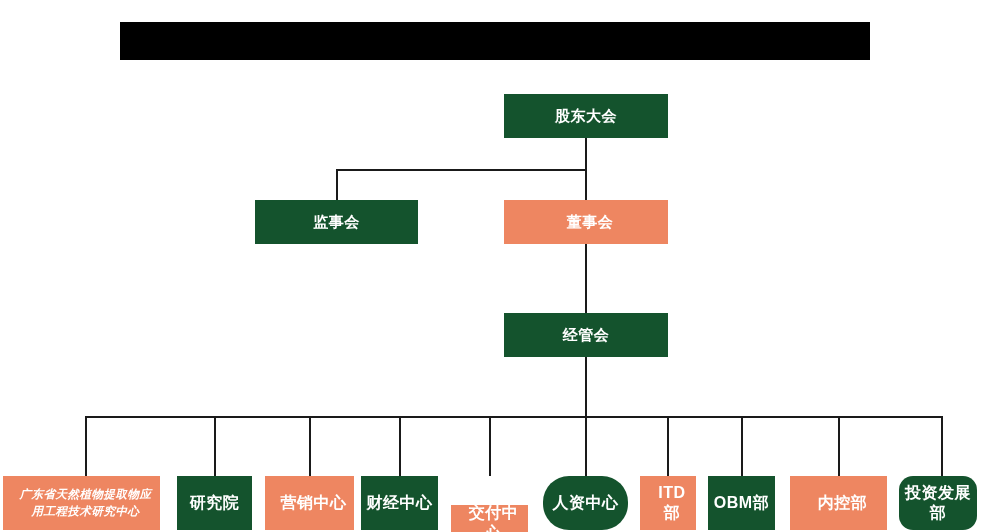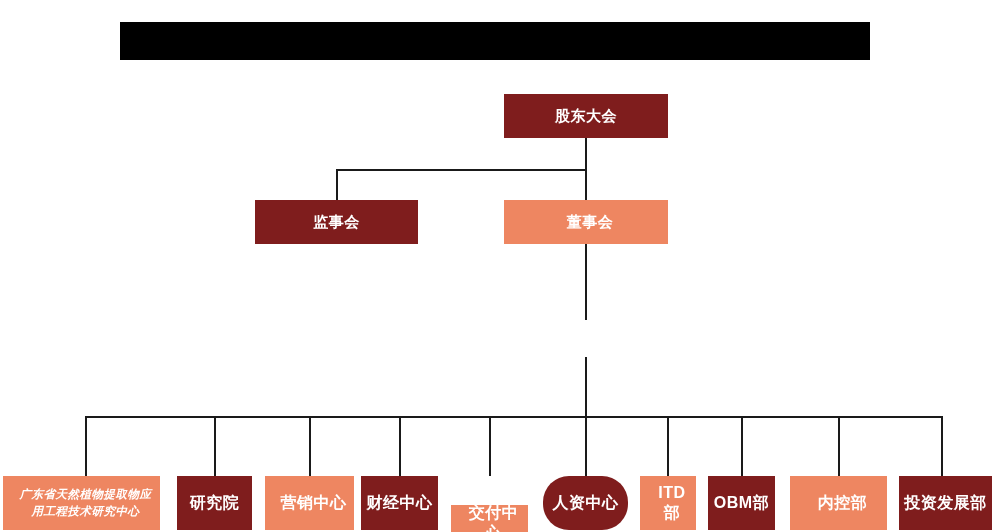--- a/index.html
+++ b/index.html
@@ -32,21 +32,21 @@
     box-sizing: border-box;
     display: flex;
     align-items: center;
     justify-content: center;
     text-align: center;
     color: #ffffff;
     line-height: 1.25;
     letter-spacing: 0.5px;
     z-index: 3;
   }
-  .node.dark  { background: #7f1d1d; }
+  .node.dark  { background: #14532d; }
   .node.light { background: #EE8661; padding-left: 8px; }
   .node .label {
     display: block;
     padding: 0 4px;
   }
   .lvl1 { font-size: 15px; font-weight: 700; }
   .lvl2 { font-size: 15px; font-weight: 700; }
   .lvl3 { font-size: 15px; font-weight: 700; }
   .leaf { font-size: 16px; font-weight: 700; }
   .leaf.small { font-size: 11.5px; font-weight: 700; line-height: 1.45; }
@@ -96,20 +96,23 @@
   </div>
 
   <div class="node dark lvl2" style="left:255px; top:200px; width:163px; height:44px;">
     <span class="label">监事会</span>
   </div>
 
   <div class="node light lvl2" style="left:504px; top:200px; width:164px; height:44px;">
     <span class="label">董事会</span>
   </div>
 
+  <div class="node dark lvl3" style="left:504px; top:313px; width:164px; height:44px;">
+    <span class="label">经管会</span>
+  </div>
 
   <div class="node light leaf small" style="left:3px; top:476px; width:157px; height:54px;font-style:italic;">
     <span class="label">
       <span>广东省天然植物提取物应</span><br>
       <span>用工程技术研究中心</span>
     </span>
   </div>
 
   <div class="node dark leaf" style="left:177px; top:476px; width:75px; height:54px;">
     <span class="label">研究院</span>
@@ -136,17 +139,17 @@
   </div>
 
   <div class="node dark leaf" style="left:708px; top:476px; width:67px; height:54px;">
     <span class="label">OBM部</span>
   </div>
 
   <div class="node light leaf" style="left:790px; top:476px; width:97px; height:54px;">
     <span class="label">内控部</span>
   </div>
 
-  <div class="node dark leaf" style="left:899px; top:476px; width:93px; height:54px;">
+  <div class="node dark leaf" style="left:899px; top:476px; width:78px; height:54px;border-radius:14px;">
     <span class="label">投资发展部</span>
   </div>
 
 </div>
 
 </body></html>

